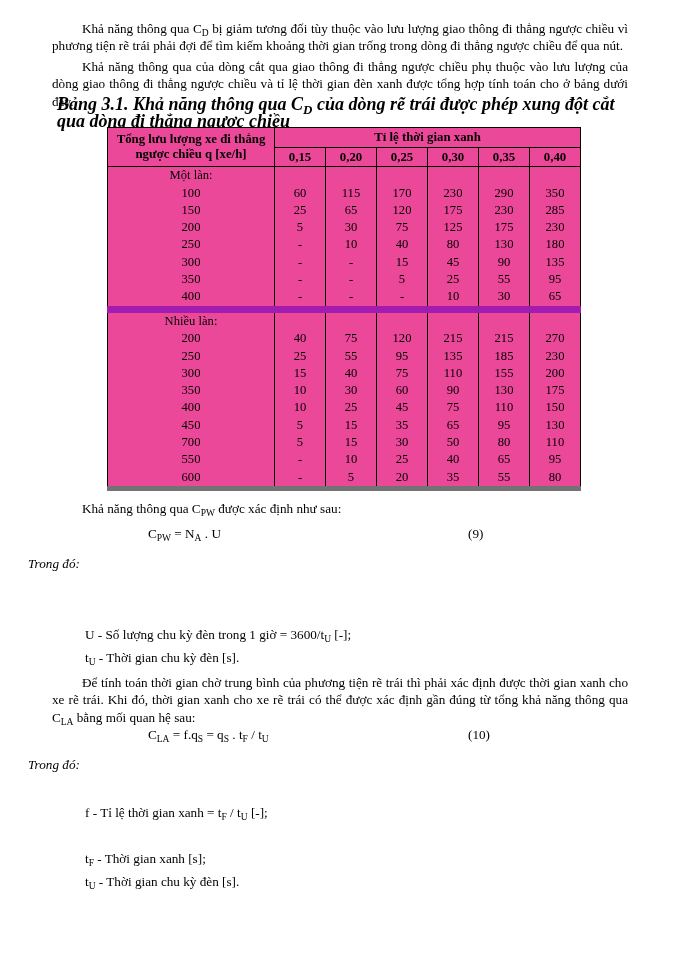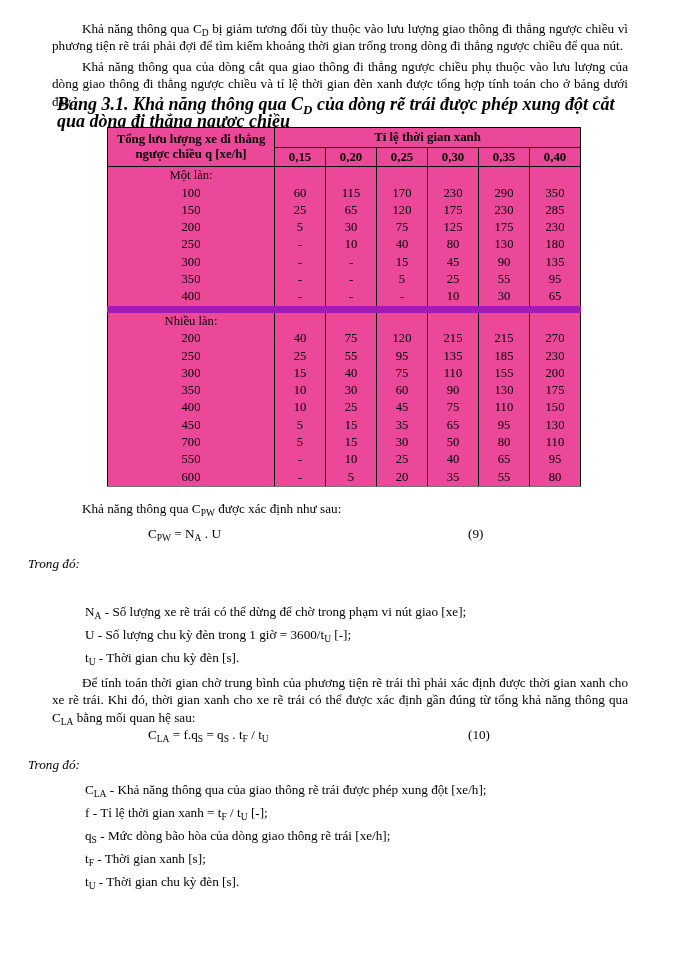--- a/index.html
+++ b/index.html
@@ -93,21 +93,21 @@
   tr.section-head td {
     height: 17.6px;
     line-height: 17.6px;
     border-top: none;
     border-bottom: none;
   }
   tr.section-start td {
     border-top: 7px solid #a21caf;
   }
   tr.last-row td {
-    border-bottom: 1px solid #737373;
+    border-bottom: 5px solid #737373;
   }
 
   .eq-line {
     position: absolute;
     font-size: 13.2px;
     line-height: 17.4px;
   }
   .eq-text { position: absolute; left: 148px; }
   .eq-num  { position: absolute; left: 468px; }
 
@@ -325,32 +325,29 @@
 
   <div class="body-text no-indent" style="left:82px; top:500px; width:540px;">Khả năng thông qua C<sub>PW</sub> được xác định như sau:</div>
 
   <div class="eq-line" style="left:0; top:525px; width:680px;">
     <span class="eq-text">C<sub>PW</sub> = N<sub>A</sub> . U</span>
     <span class="eq-num">(9)</span>
   </div>
 
   <div class="italic-lead" style="top:556px;">Trong đó:</div>
 
-  <div class="def" style="top:603px;">N<sub>A</sub> - Số lượng xe rẽ trái có thể dừng để chờ trong phạm vi nút giao [xe];</div>
   <div class="def" style="top:626px;">U - Số lượng chu kỳ đèn trong 1 giờ = 3600/t<sub>U</sub> [-];</div>
   <div class="def" style="top:649px;">t<sub>U</sub> - Thời gian chu kỳ đèn [s].</div>
 
   <div class="body-text" style="left:52px; top:674px; width:576px;">Để tính toán thời gian chờ trung bình của phương tiện rẽ trái thì phải xác định được thời gian xanh cho xe rẽ trái. Khi đó, thời gian xanh cho xe rẽ trái có thể được xác định gần đúng từ tổng khả năng thông qua C<sub>LA</sub> bằng mối quan hệ sau:</div>
 
   <div class="eq-line" style="left:0; top:726px; width:680px;">
     <span class="eq-text">C<sub>LA</sub> = f.q<sub>S</sub> = q<sub>S</sub> . t<sub>F</sub> / t<sub>U</sub></span>
     <span class="eq-num">(10)</span>
   </div>
 
   <div class="italic-lead" style="top:757px;">Trong đó:</div>
 
-  <div class="def" style="top:781px;">C<sub>LA</sub> - Khả năng thông qua của giao thông rẽ trái được phép xung đột [xe/h];</div>
   <div class="def" style="top:804px;">f - Tỉ lệ thời gian xanh = t<sub>F</sub> / t<sub>U</sub> [-];</div>
-  <div class="def" style="top:827px;">q<sub>S</sub> - Mức dòng bão hòa của dòng giao thông rẽ trái [xe/h];</div>
   <div class="def" style="top:850px;text-align:right;">t<sub>F</sub> - Thời gian xanh [s];</div>
   <div class="def" style="top:873px;">t<sub>U</sub> - Thời gian chu kỳ đèn [s].</div>
 
 </div>
 
 </body></html>

